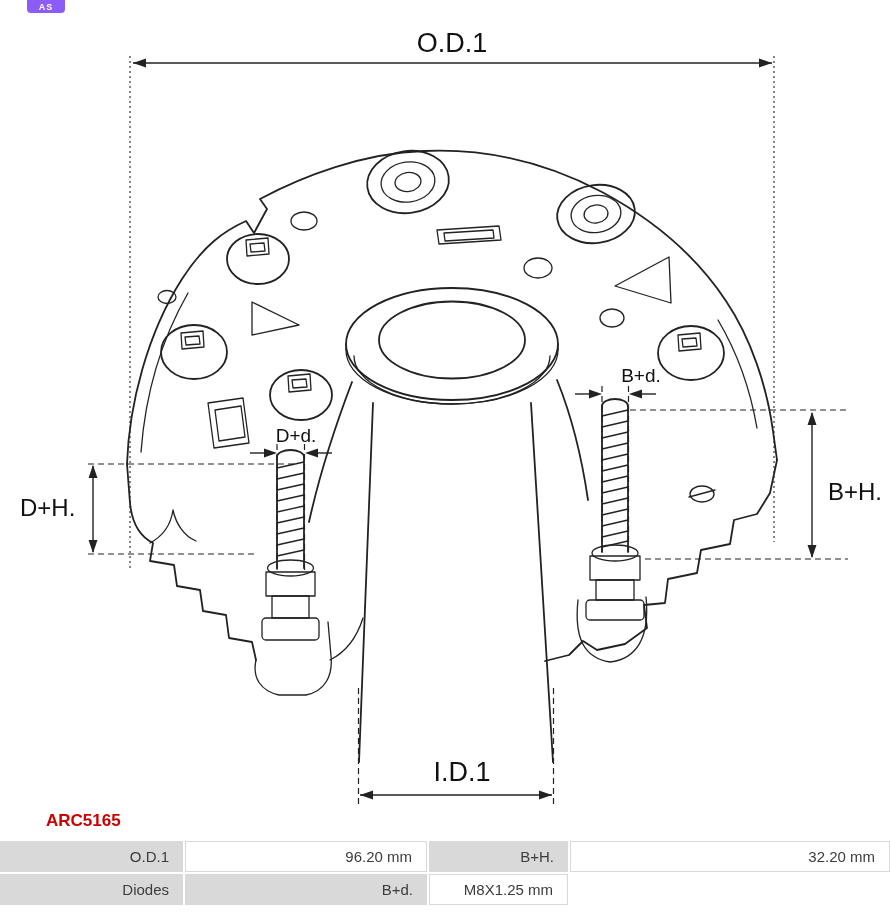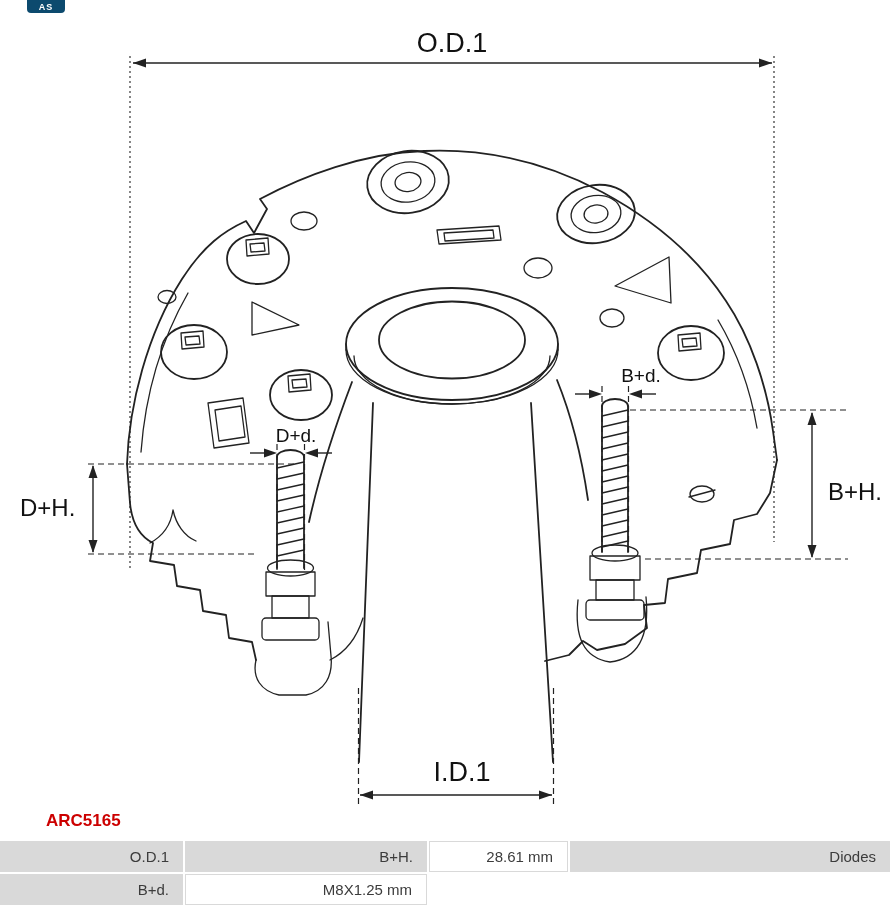--- a/index.html
+++ b/index.html
@@ -1,17 +1,17 @@
 <!DOCTYPE html>
 <html><head>
 <meta charset="utf-8">
 <style>
   html,body{margin:0;padding:0;background:#fff;}
   .page{position:relative;width:890px;height:913px;background:#fff;overflow:hidden;font-family:"Liberation Sans",sans-serif;}
-  .logo{position:absolute;left:27px;top:0;width:38px;height:13px;background:#0c4a6e;border-radius:0 0 4px 4px;
+  .logo{position:absolute;left:27px;top:0;width:38px;height:13px;background:#8b5cf6;border-radius:0 0 4px 4px;
         color:#fff;font-size:9px;font-weight:bold;display:flex;align-items:center;justify-content:center;letter-spacing:1px;}
   .drawing{position:absolute;left:0;top:0;}
   .part-number{position:absolute;left:46px;top:811px;font-size:17px;font-weight:bold;color:#cc0000;}
   .spec-table{position:absolute;left:0;top:841px;width:890px;display:grid;
               grid-template-columns:183px 242px 139px 320px;grid-auto-rows:31px;gap:2px;
               background:#fff;font-size:15px;color:#3c3c3c;}
   .cell{display:flex;align-items:center;justify-content:flex-end;padding-right:14px;box-sizing:border-box;}
   .cell.label{background:#d9d9d9;}
   .cell.value{background:#ffffff;border:1px solid #d9d9d9;}
   svg .ln{stroke:#222;fill:none;stroke-width:1.8;stroke-linejoin:round;stroke-linecap:round;}
@@ -187,20 +187,21 @@
       <polygon class="arr" points="629,394 642,389.5 642,398.5"></polygon>
       <line class="dash" x1="602" y1="386" x2="602" y2="556"></line>
       <line class="dash" x1="628.5" y1="386" x2="628.5" y2="556"></line>
     </g>
   </svg>
 
   <div class="part-number">ARC5165</div>
 
   <div class="spec-table">
     <div class="cell label">O.D.1</div>
+    <div class="cell value">96.20 mm</div>
     <div class="cell label">B+H.</div>
-    <div class="cell value">28.61 mm</div>
+    <div class="cell value">32.20 mm</div>
     <div class="cell label">Diodes</div>
     <div class="cell label">B+d.</div>
     <div class="cell value">M8X1.25 mm</div>
   </div>
 
 </div>
 
 </body></html>

